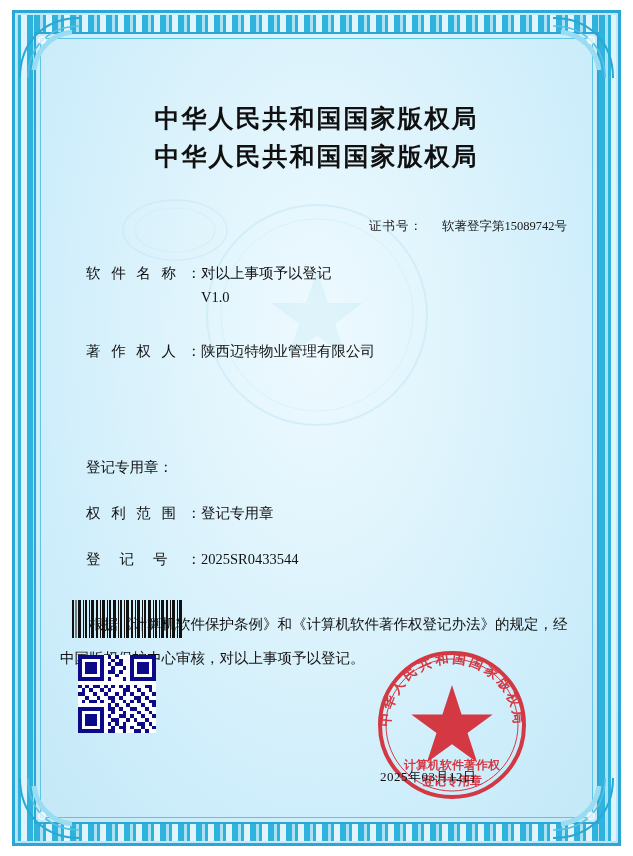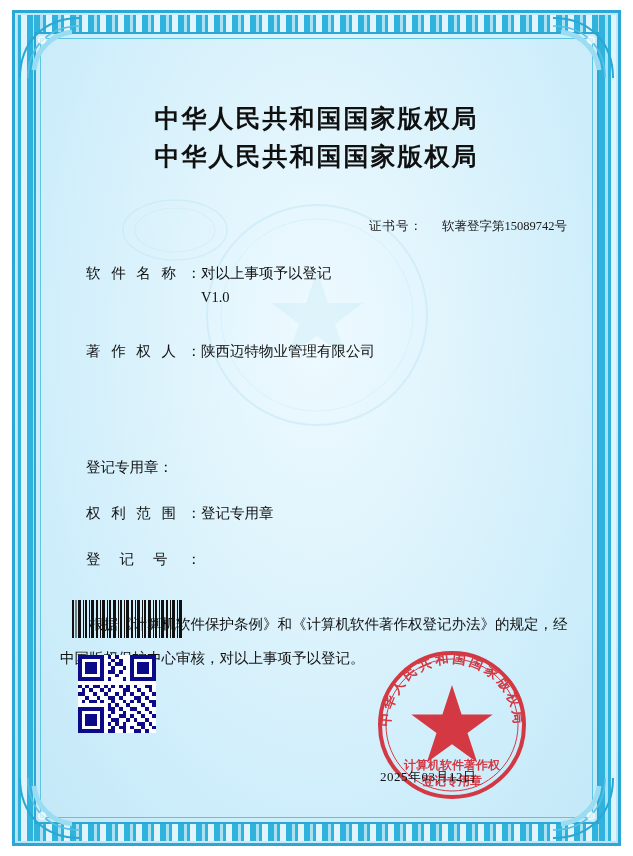--- a/index.html
+++ b/index.html
@@ -333,20 +333,21 @@
 
       <div style="height:16px"></div>
 
       <div class="field-row">
         <div class="field-label spaced">
           <span>登</span>
           <span>记</span>
           <span>号</span>
           <span>：</span>
         </div>
+        <div class="field-value">2025SR0433544</div>
       </div>
 
     </div>
 
     <div class="statement">根据《计算机软件保护条例》和《计算机软件著作权登记办法》的规定，经中国版权保护中心审核，对以上事项予以登记。</div>
 
   </div>
 
   <div class="barcode">
     <svg width="110" height="38" viewBox="0 0 110 38" preserveAspectRatio="none">

